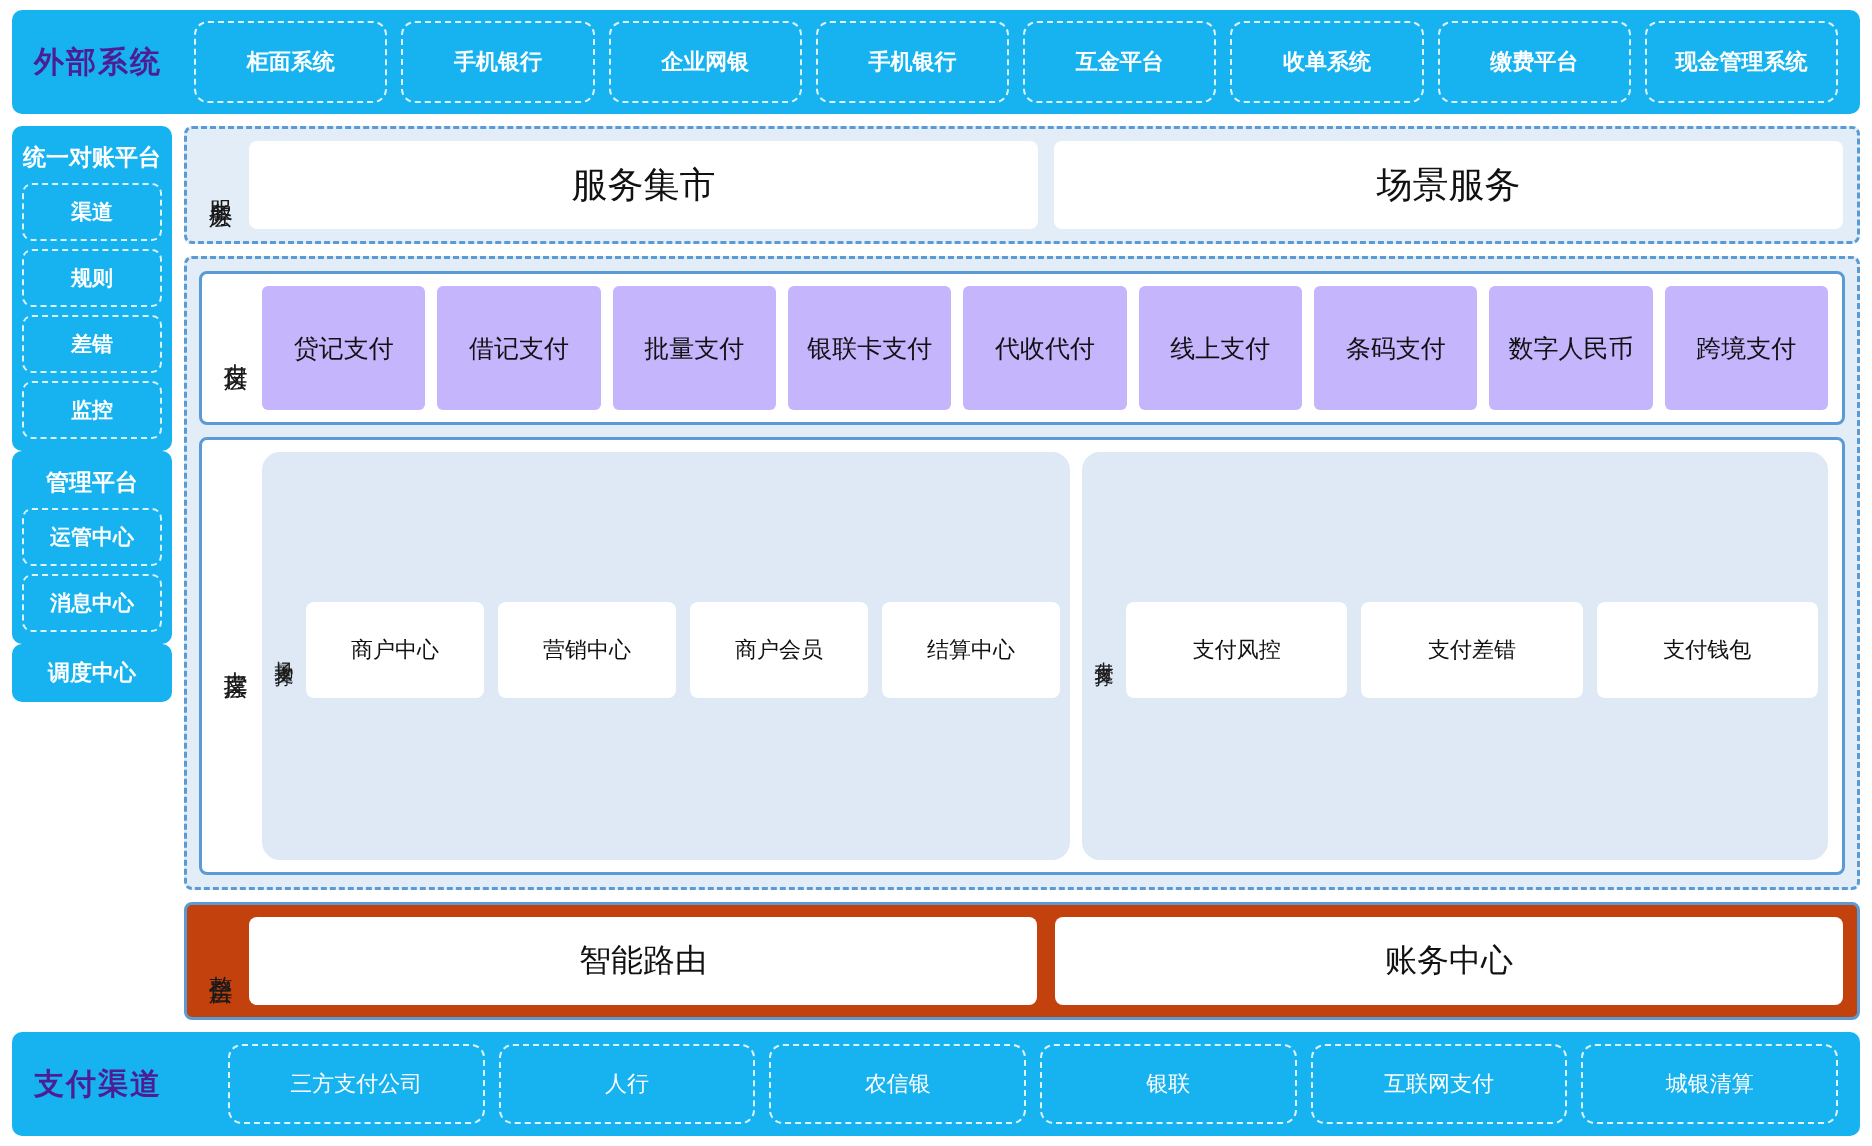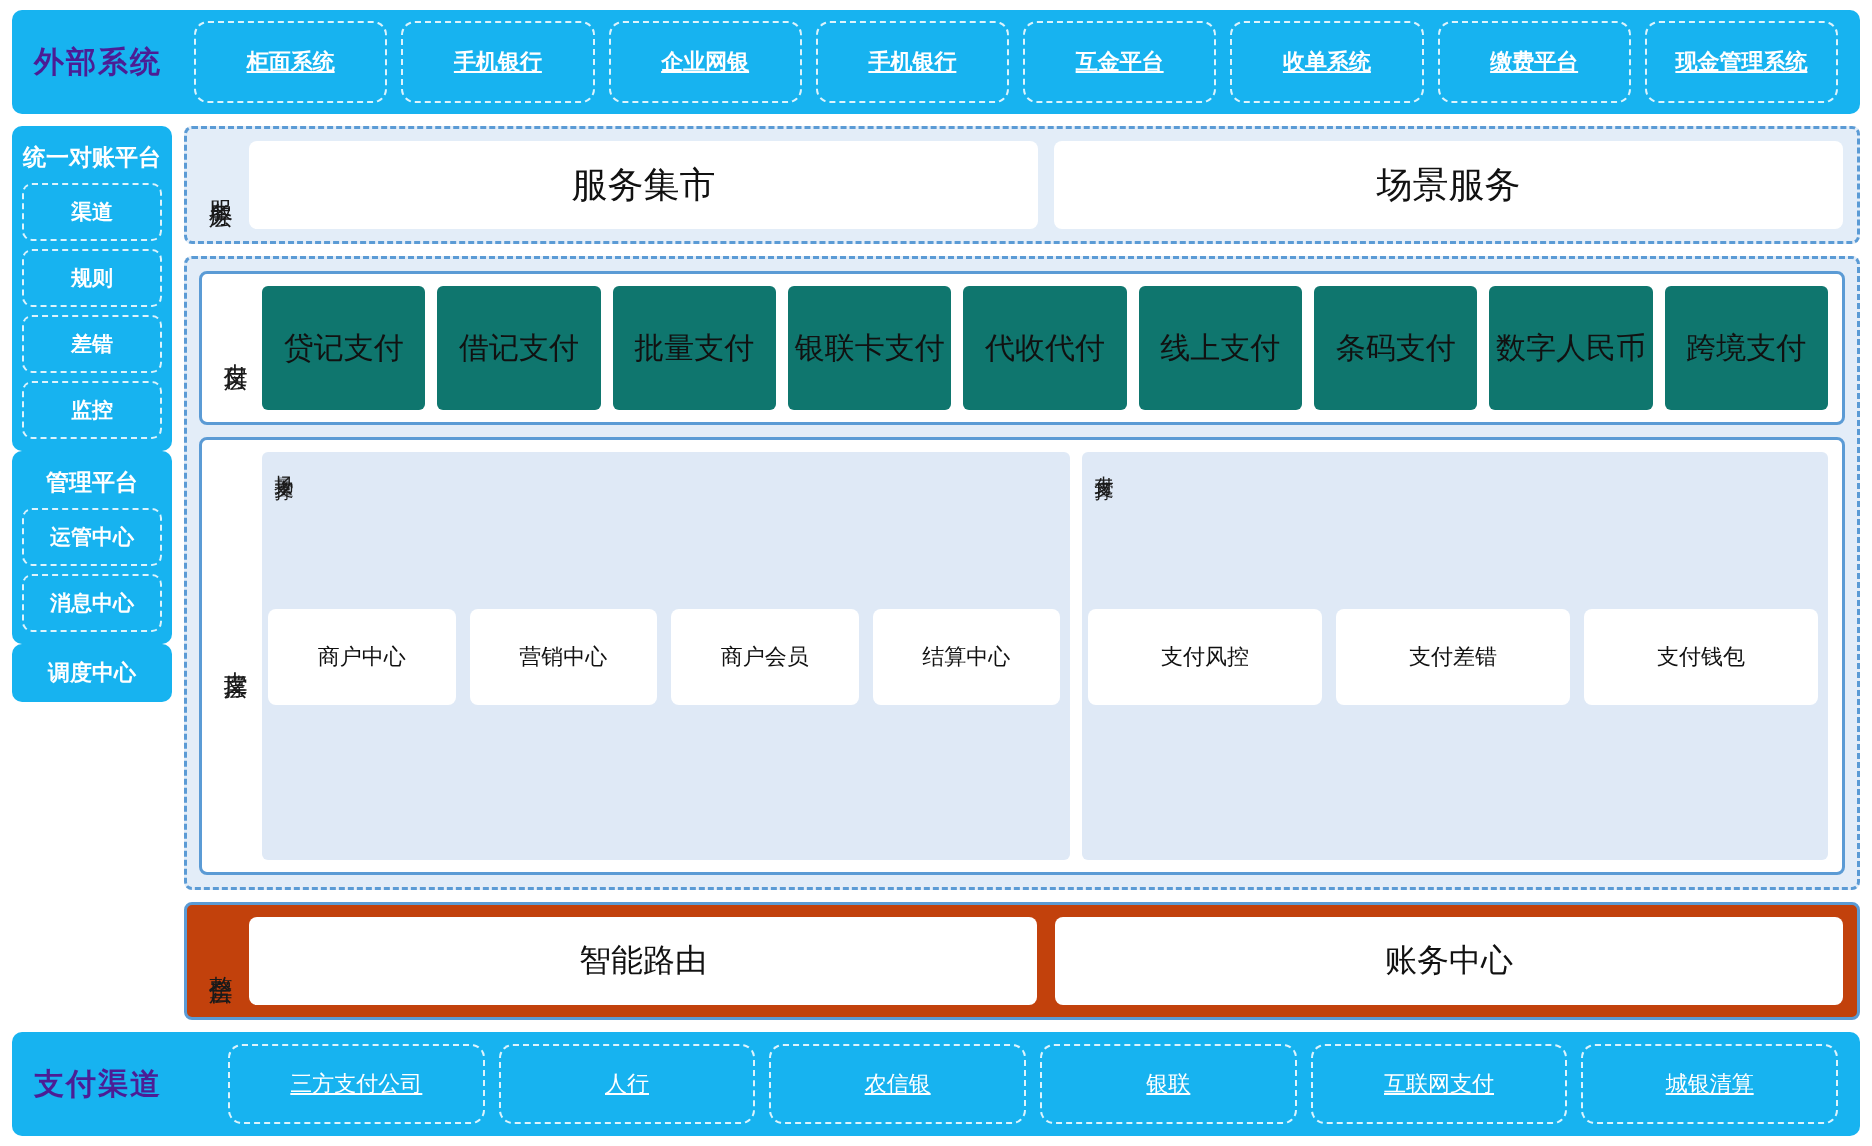--- a/index.html
+++ b/index.html
@@ -52,21 +52,20 @@
     border: 2px dashed rgba(255,255,255,0.85);
     border-radius: 14px;
     color: #ffffff;
     font-size: 22px;
     font-weight: bold;
     display: flex;
     align-items: center;
     justify-content: center;
     text-align: center;
     white-space: nowrap;
-    text-decoration: underline;
   }
 
   #external-band { height: 104px; }
   #external-band .dash-chip { height: 82px; }
 
   #channel-band { height: 104px; gap: 48px; }
   #channel-band .band-title { font-size: 30px; }
   #channel-band .dash-chip { height: 80px; font-weight: normal; font-size: 22px; }
 
   
@@ -228,50 +227,49 @@
   }
 
   #payment-layer { flex: 0 0 auto; }
   #payment-cards {
     flex: 1 1 auto;
     display: flex;
     gap: 12px;
   }
   .pay-card {
     flex: 1 1 0;
-    background: #0f766e;
+    background: #c4b5fd;
     border-radius: 6px;
     display: flex;
     align-items: center;
     justify-content: center;
-    font-size: 30px;
+    font-size: 25px;
     color: #111111;
     height: 124px;
     white-space: nowrap;
   }
 
   #support-layer {
     flex: 1 1 auto;
     min-height: 0;
     align-items: stretch;
   }
   #support-groups {
     flex: 1 1 auto;
     display: flex;
     gap: 12px;
     align-items: stretch;
   }
   .support-group {
     background: #dfe9f6;
-    border-radius: 6px;
+    border-radius: 18px;
     display: flex;
     align-items: stretch;
     padding: 8px 10px 20px 6px;
     gap: 6px;
-    flex-direction: column;
   }
   #support-group-scene { flex: 1 1 52%; }
   #support-group-pay { flex: 1 1 48%; }
   .support-cards {
     flex: 1 1 auto;
     display: flex;
     gap: 14px;
     align-items: center;
   }
   .support-card {

